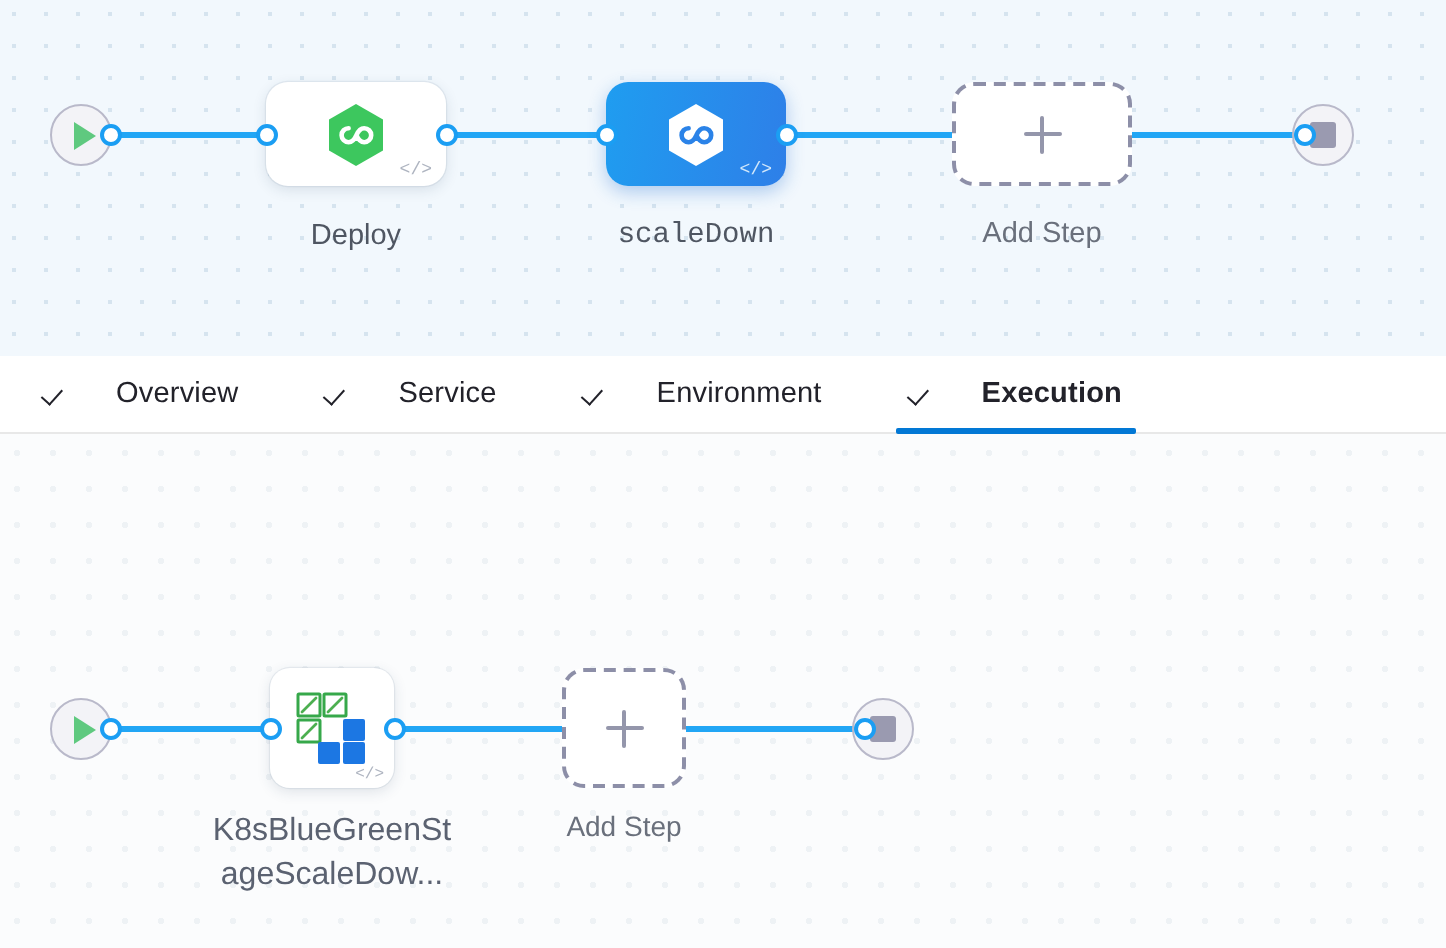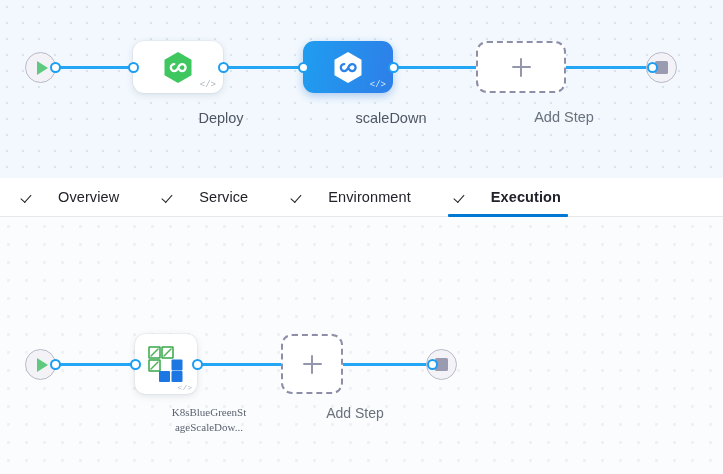--- a/index.html
+++ b/index.html
@@ -207,28 +207,26 @@
 
   
   .caption {
     position: absolute;
     text-align: center;
     font-size: 14.5px;
     color: #4f5662;
     line-height: 1.35;
     z-index: 3;
     user-select: none;
-    margin-left: 43px;
   }
   .caption.muted { color: #6a707c; }
   .caption.small {
-    font-size: 11px;
+    font-size: 16px;
     color: #5b6271;
     line-height: 1.38;
-    font-family: Liberation Serif, serif;
   }
 
   
   .step-card {
     position: absolute;
     width: 62px; height: 60px;
     border-radius: 10px;
     background: #ffffff;
     box-shadow: 0 2px 7px rgba(40,60,90,0.13), 0 0 0 0.6px rgba(160,175,195,0.18);
     display: flex;
@@ -276,21 +274,21 @@
           <polygon points="15,1 28.5,8.75 28.5,24.25 15,32 1.5,24.25 1.5,8.75" fill="#ffffff"></polygon>
           <g fill="none" stroke="#2b83e8" stroke-width="2.3" stroke-linecap="round">
             <path d="M11.3 13.1 a3.5 3.5 0 1 0 0 7 c2.2 0 3.1 -1.6 3.9 -3.5 c0.8 -1.9 1.7 -3.5 3.9 -3.5 a3.5 3.5 0 1 1 0 7 c-2.2 0 -3.1 -1.6 -3.9 -3.5"></path>
           </g>
         </svg>
       </div>
       <span class="code-badge">&lt;/&gt;</span>
     </div>
     <div class="port" style="left:298px; top:62px;"></div>
     <div class="port" style="left:388px; top:62px;"></div>
-    <div class="caption" style="left:286px; top:109px; width:124px;">scaleDown</div>
+    <div class="caption" style="left:286px; top:109px; width:124px;font-family:Liberation Mono, monospace;">scaleDown</div>
 
     <div class="add-box stage" style="left:476px; top:41px;">
       <span class="plus"></span>
     </div>
     <div class="caption muted" style="left:461px; top:108px; width:120px;">Add Step</div>
 
     <div class="port" style="left:647px; top:62px;"></div>
     <div class="terminal" style="left:646px; top:52px;">
       <div class="stop-sq"></div>
     </div>

